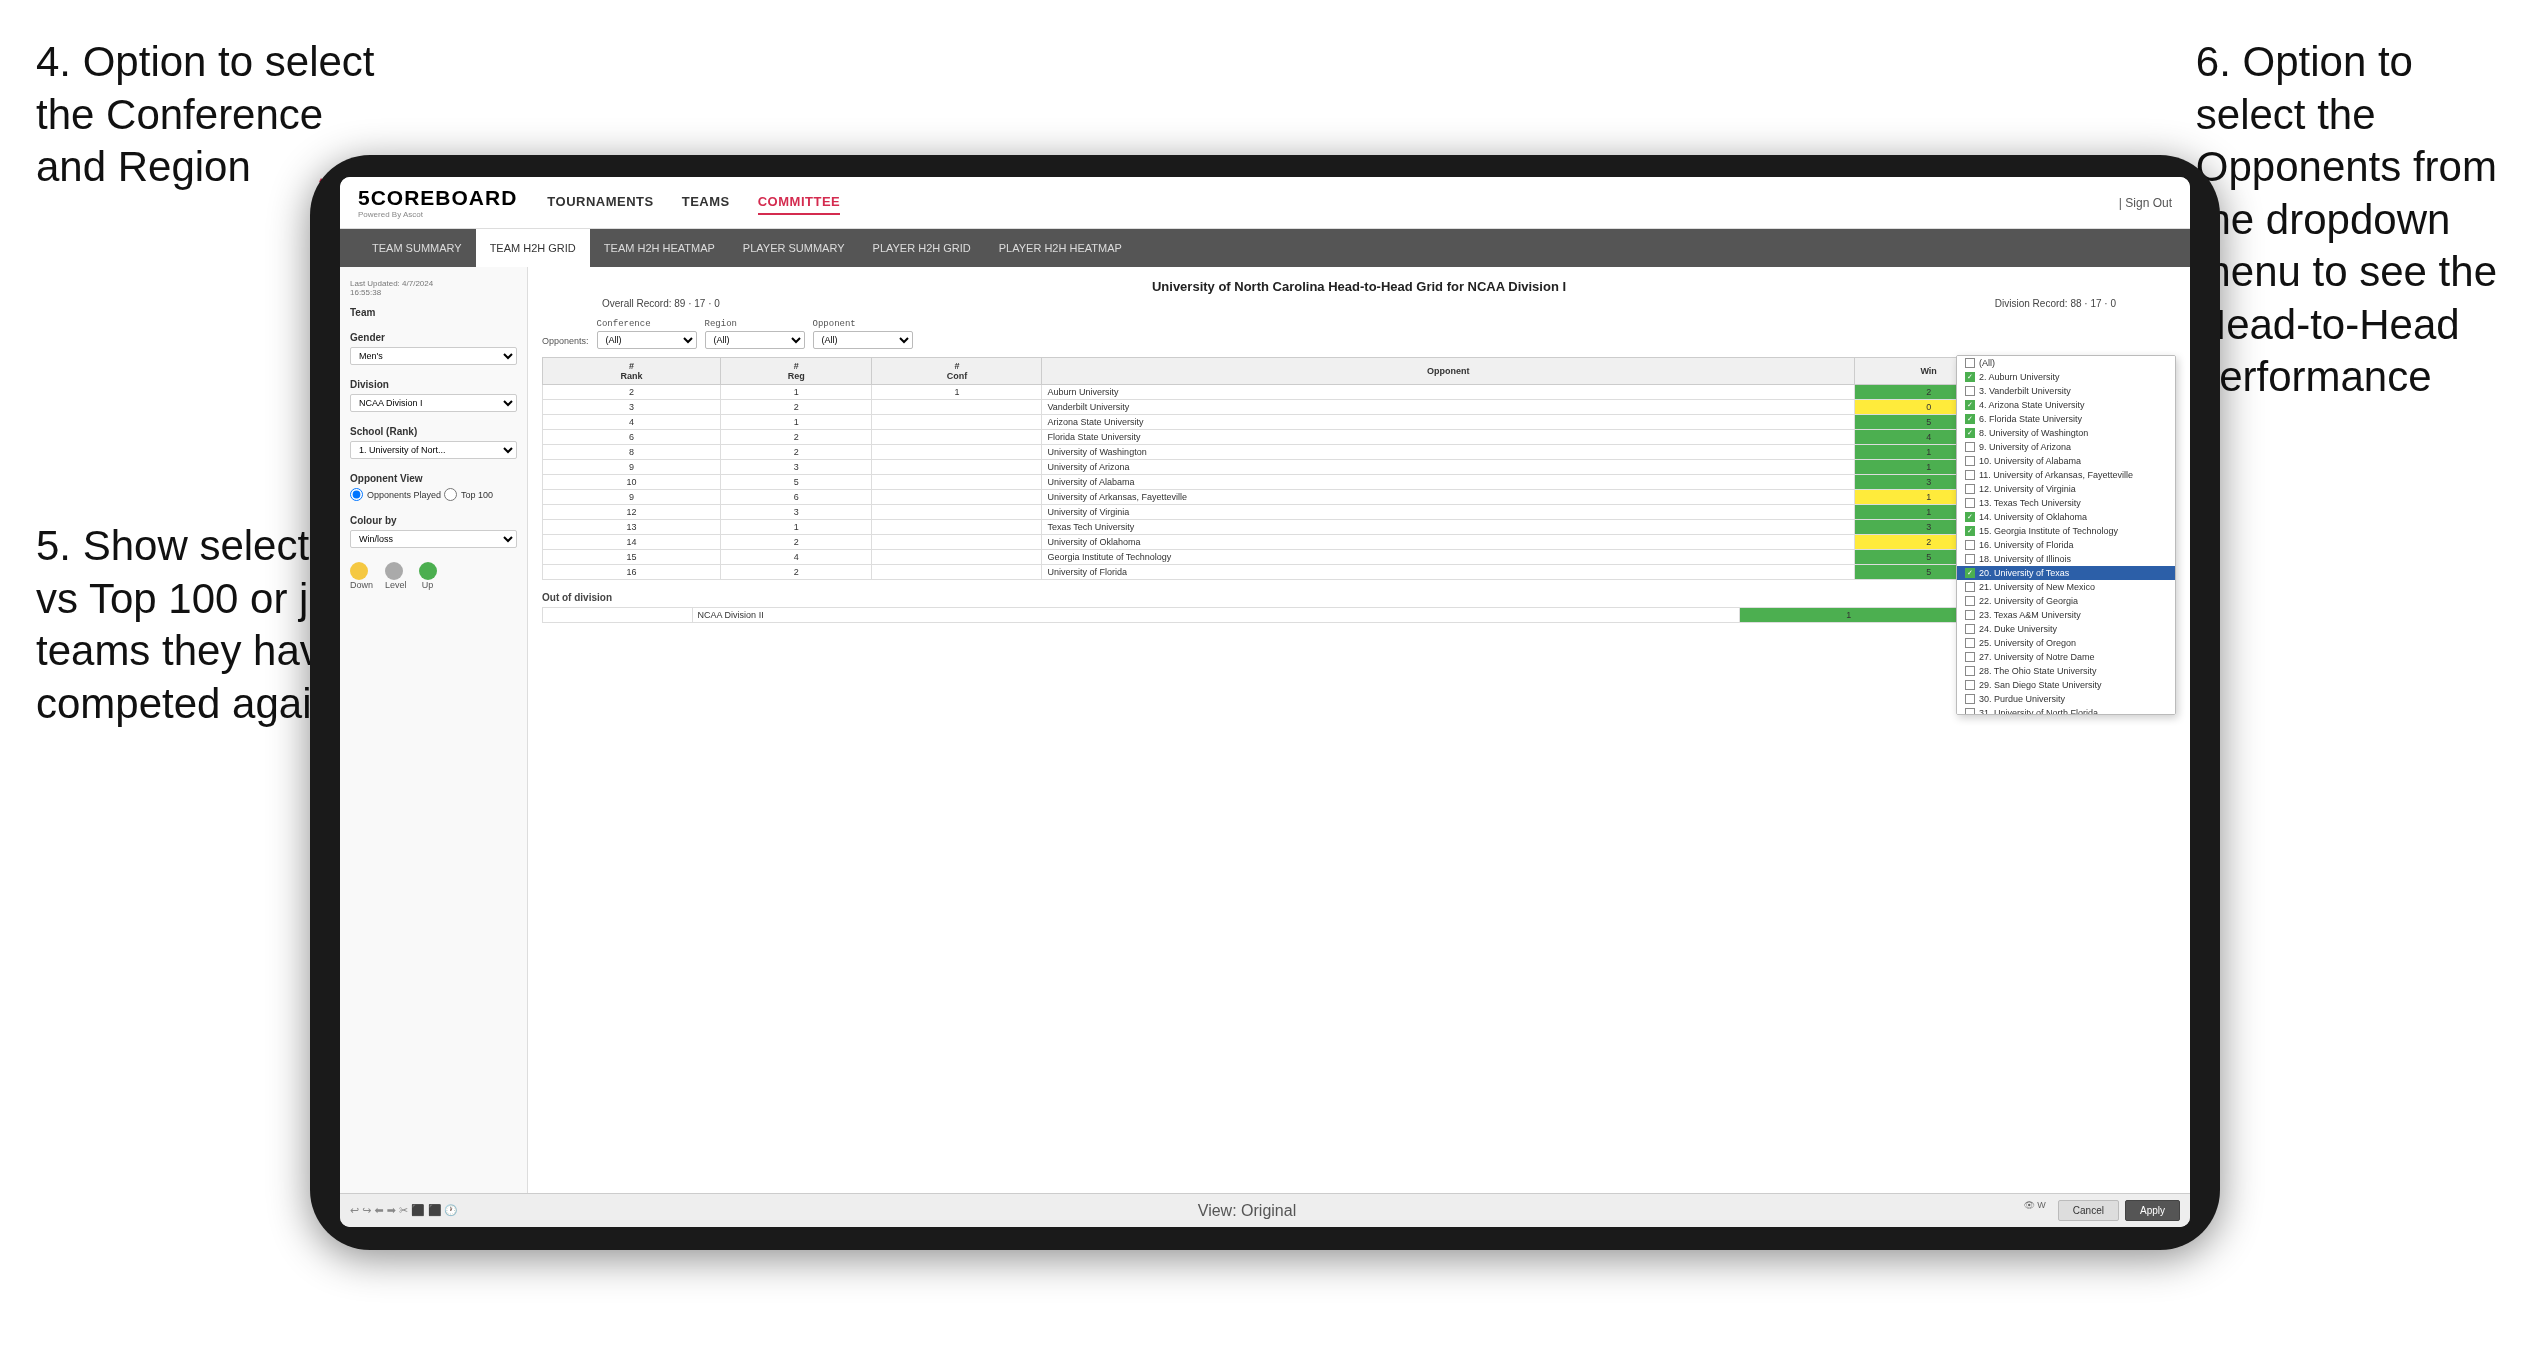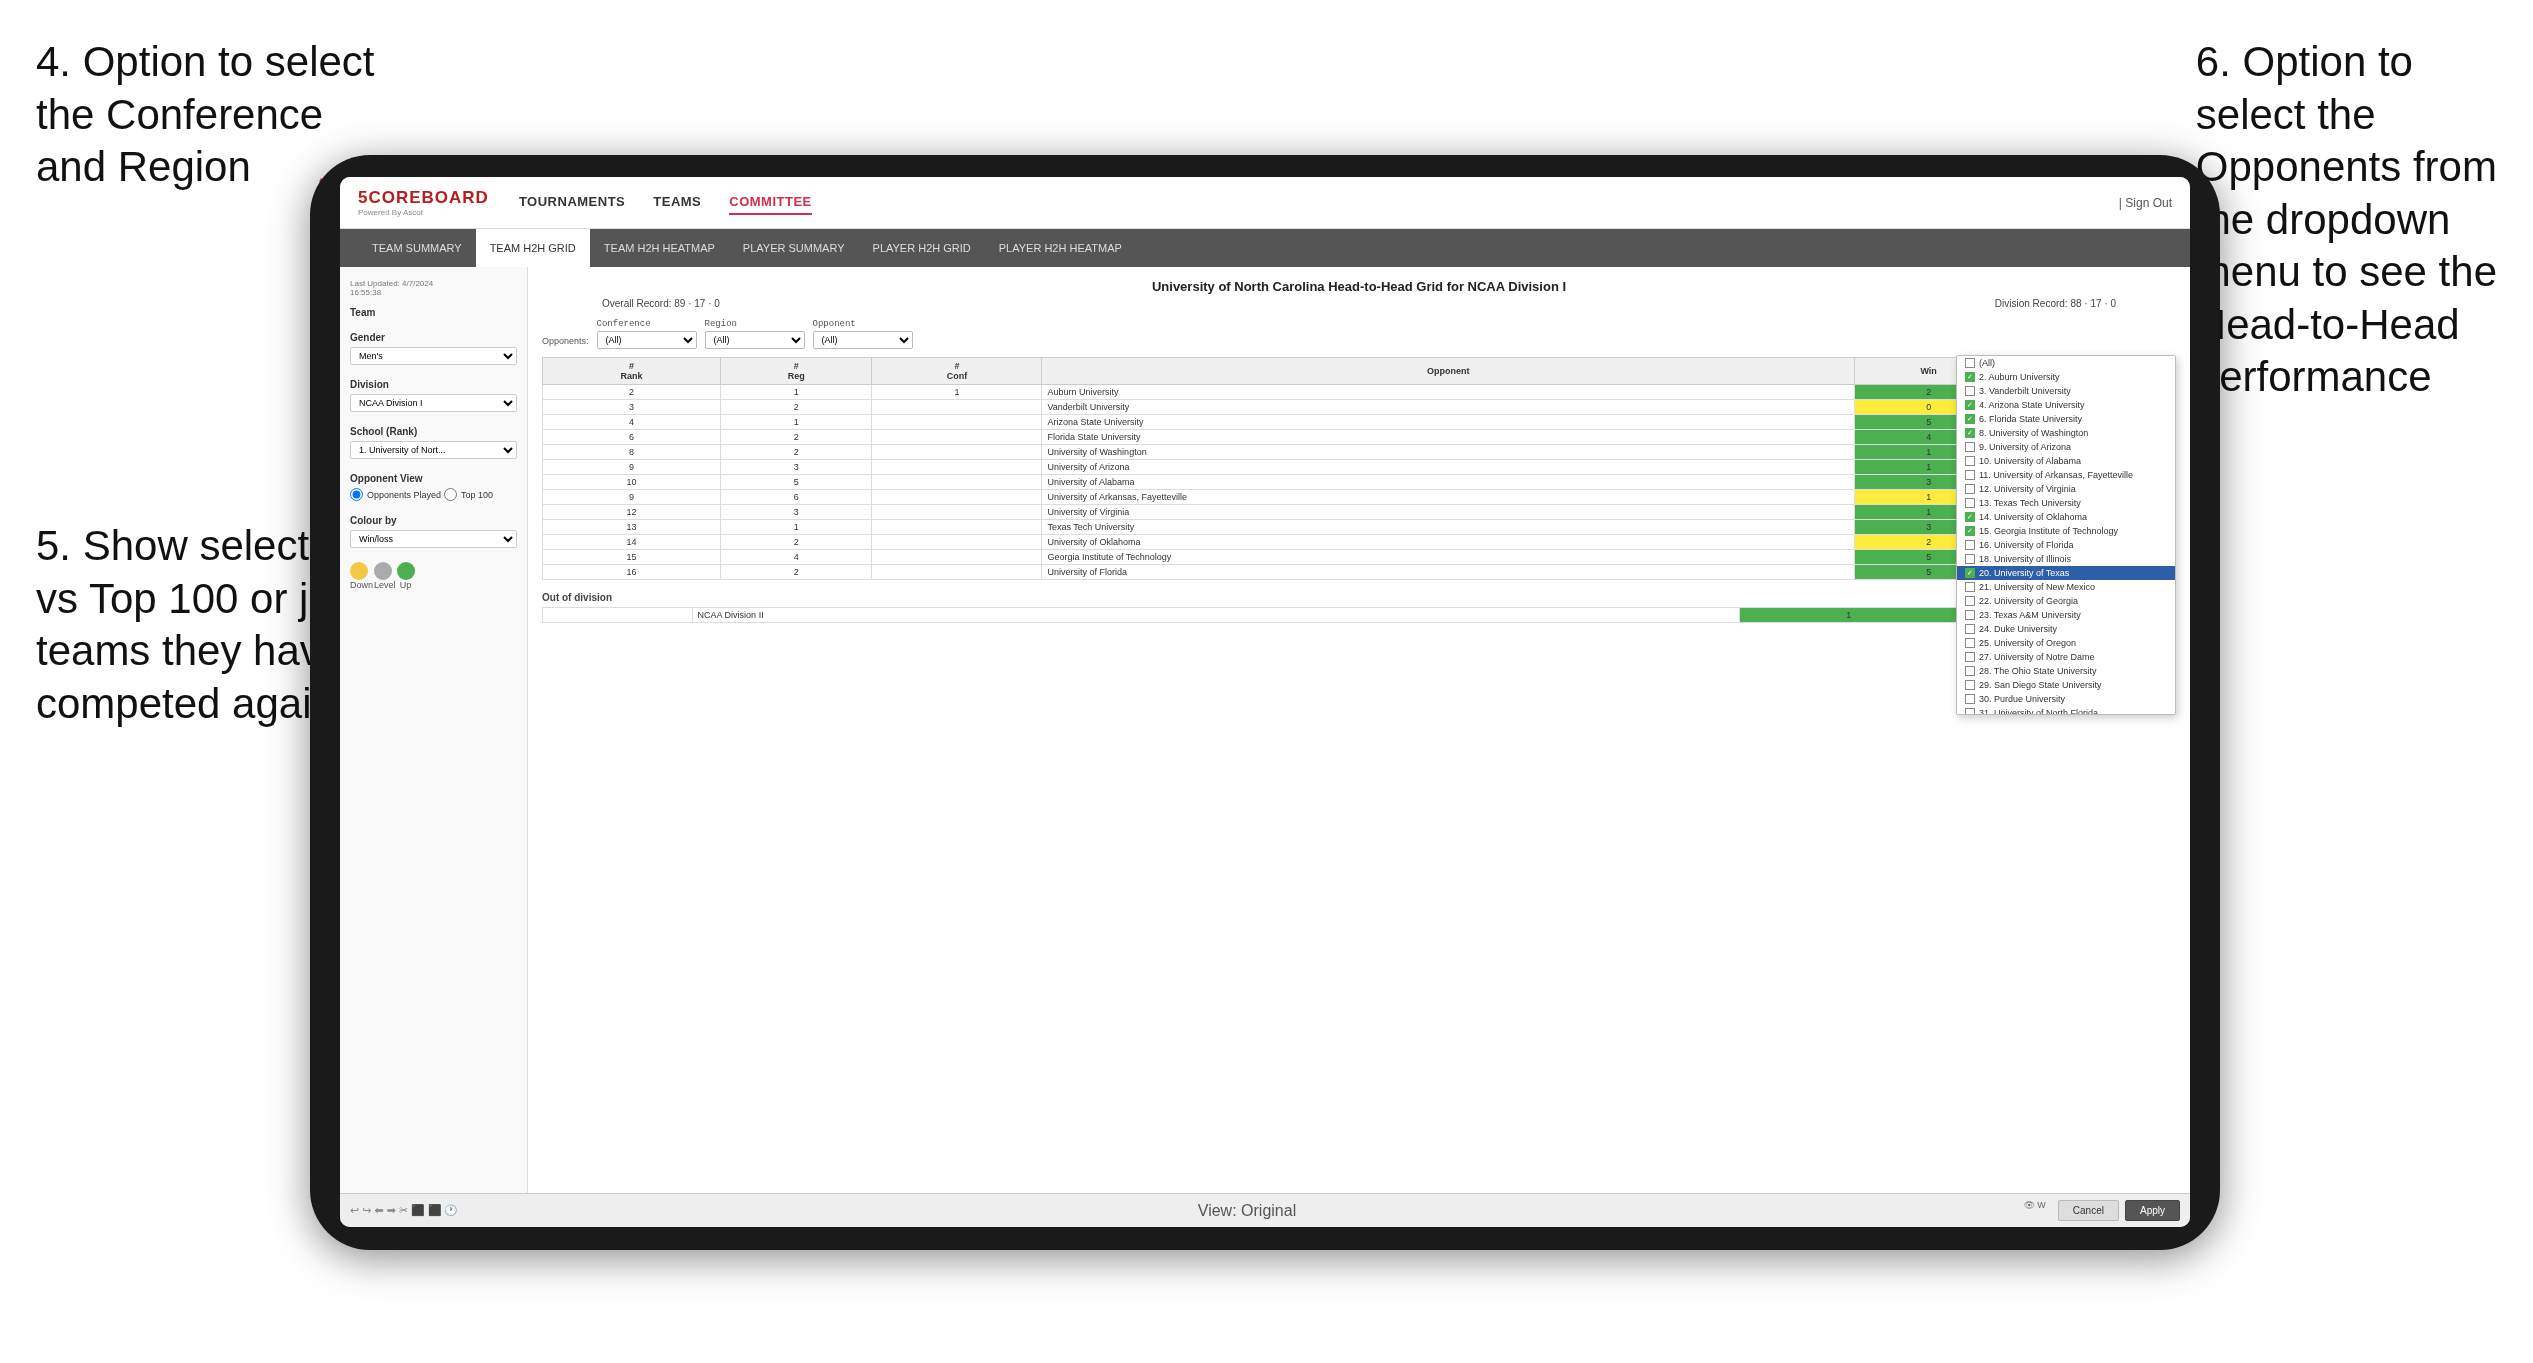--- a/index.html
+++ b/index.html
@@ -61,23 +61,23 @@
       border-bottom: 1px solid #ddd;
       padding: 0 18px;
       flex-shrink: 0;
     }
     .logo-area {
       display: flex;
       flex-direction: column;
       margin-right: 30px;
     }
     .logo-text {
-      font-size: 17px;
+      font-size: 21px;
       font-weight: 900;
-      color: #b91c1c;
+      color: #000000;
       letter-spacing: 1px;
     }
     .logo-sub {
       font-size: 8px;
       color: #888;
     }
     .nav-items {
       display: flex;
       gap: 28px;
       flex: 1;
@@ -172,21 +172,21 @@
     }
     .last-updated {
       font-size: 8px;
       color: #777;
       margin-bottom: 10px;
     }
 
     .legend-section {
       display: flex;
       align-items: center;
-      gap: 1px;
+      gap: 12px;
       margin-top: 8px;
     }
     .legend-dot {
       width: 18px;
       height: 18px;
       border-radius: 50%;
     }
     .legend-label {
       font-size: 9px;
       color: #555;

